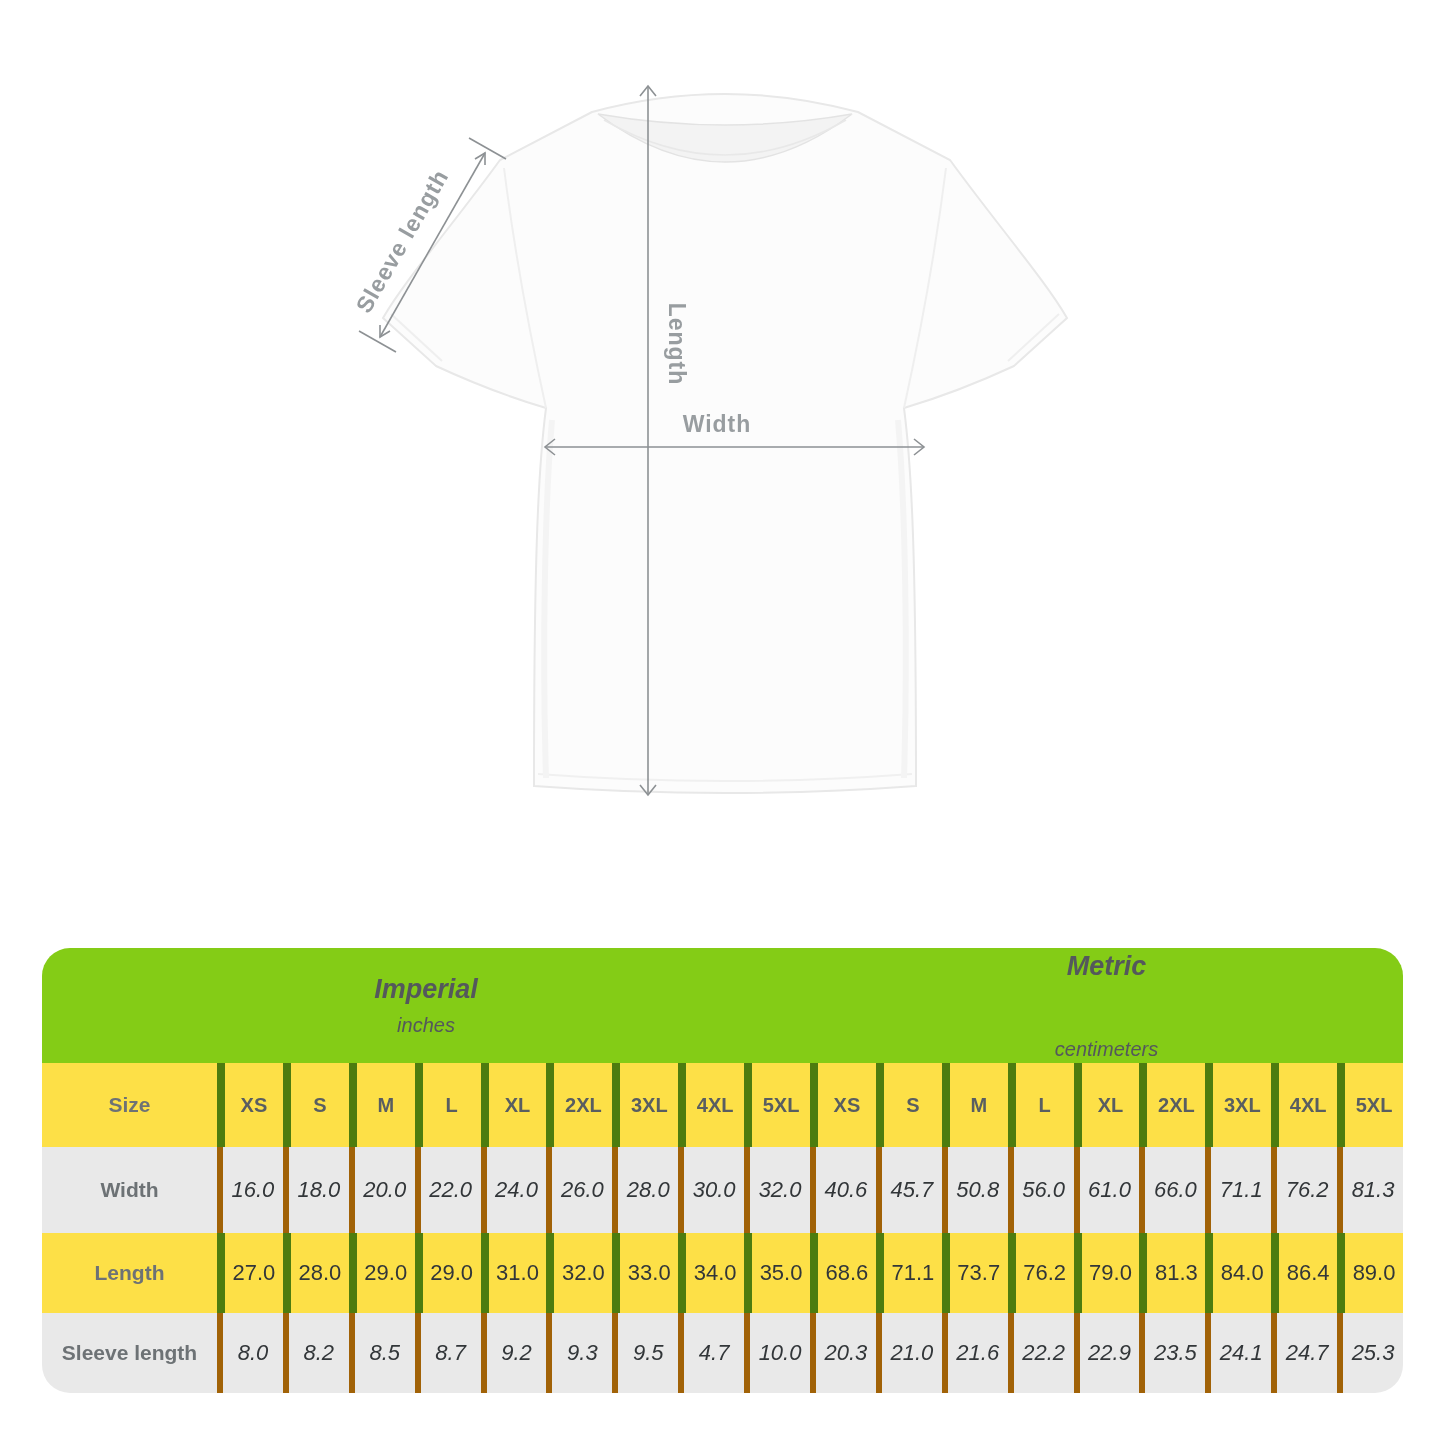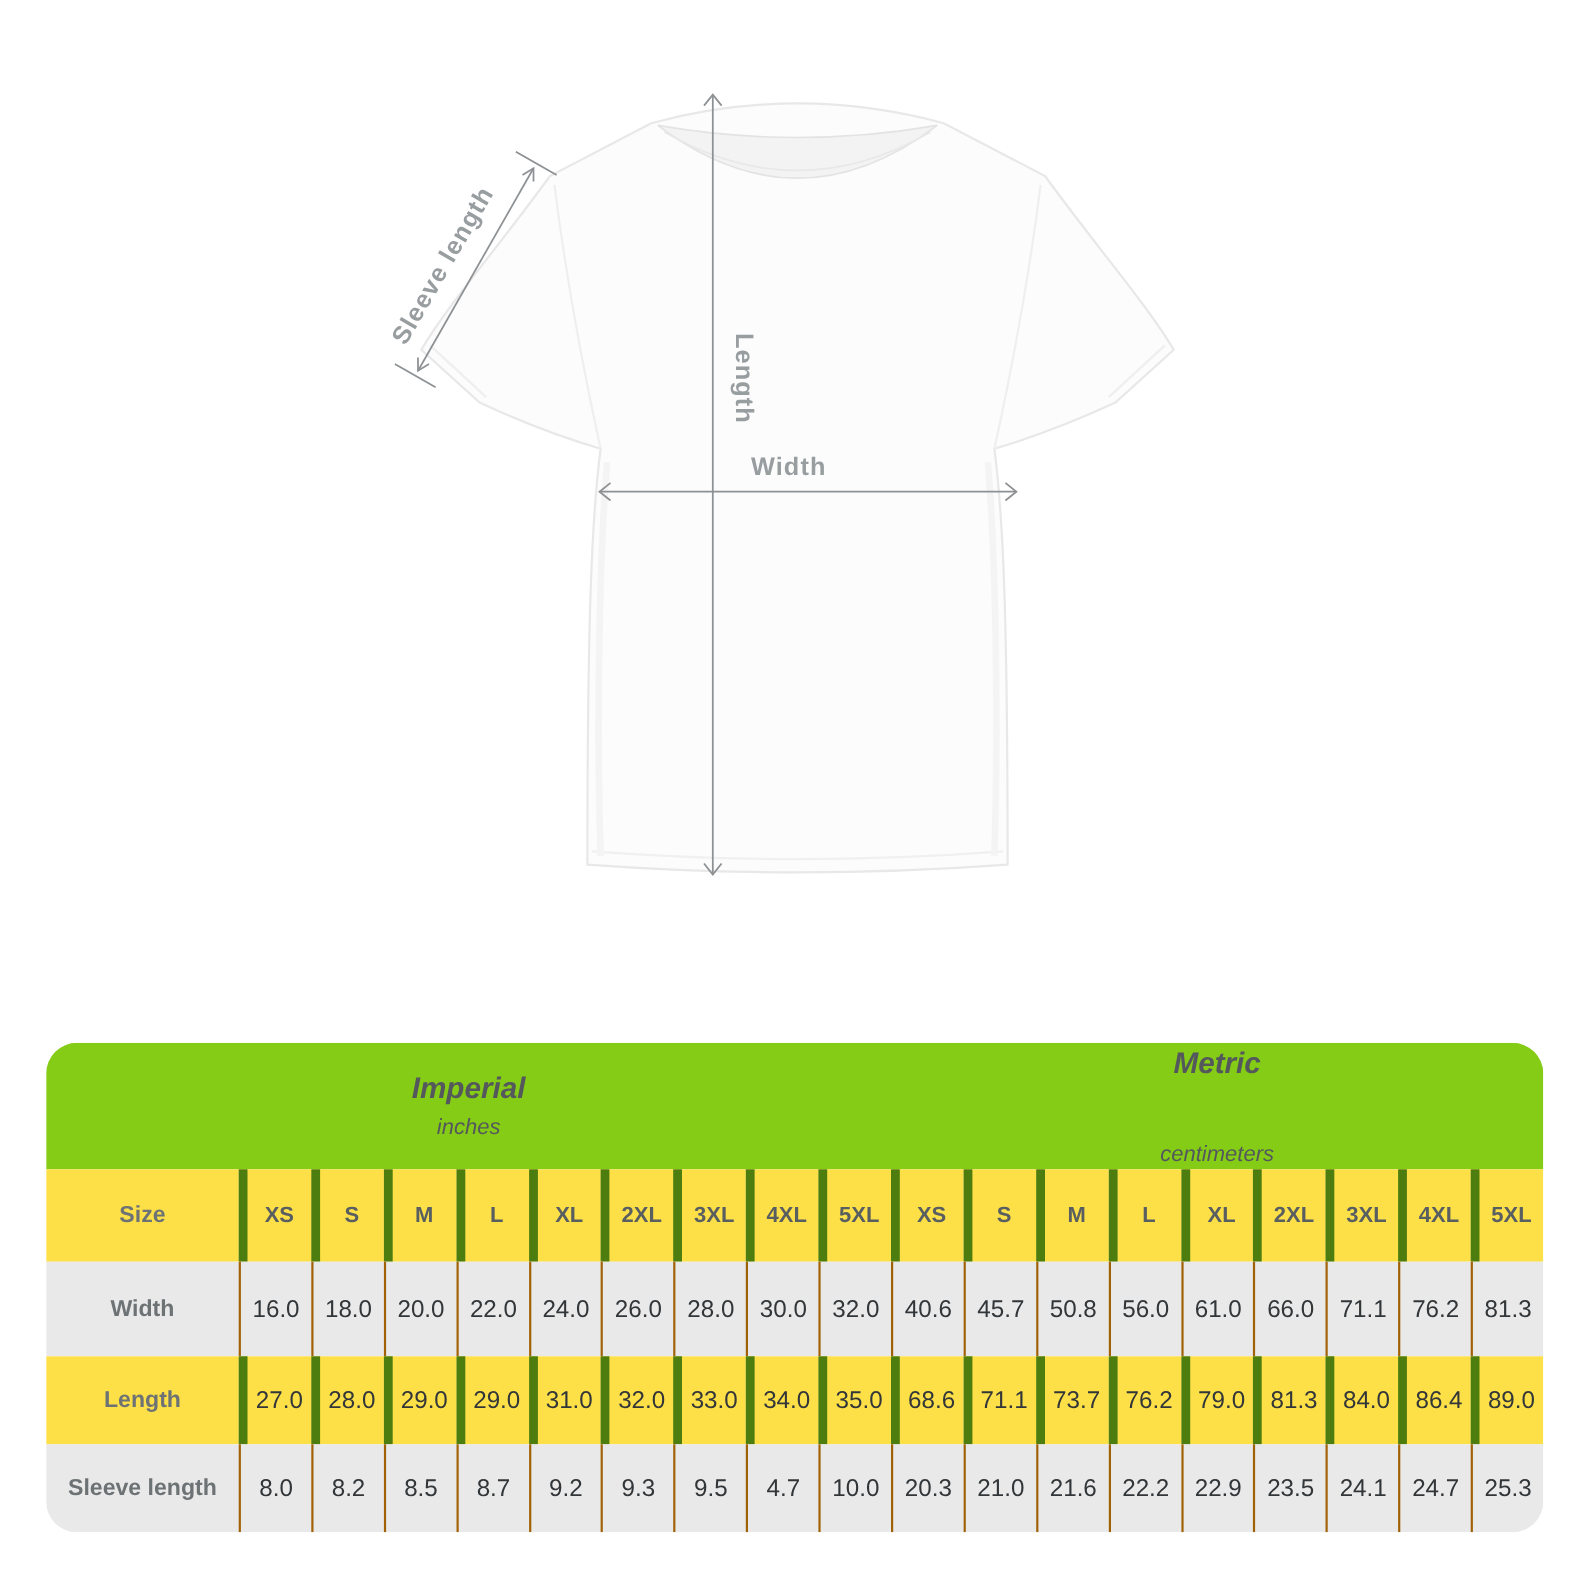--- a/index.html
+++ b/index.html
@@ -27,21 +27,21 @@
   .g-imp{grid-column:1/11;grid-row:1;}
   .g-met{grid-column:11/20;grid-row:1;gap:47px;}
   .gl{font-style:italic;font-weight:bold;font-size:27px;color:#54585c;}
   .gs{font-style:italic;font-size:20px;color:#54585c;margin-top:9px;}
   .lab,.c{display:flex;align-items:center;justify-content:center;}
   .lab{font-weight:bold;font-size:21px;color:#6d7275;}
   .c{font-size:22px;color:#323639;}
   .rw>.lab,.rw>.c{background:#fde047;}
   .rg>.lab,.rg>.c{background:#e9e9e9;}
   .rw>.c{border-left:8px solid #4d7c0f;}
-  .rg>.c{border-left:2px solid #a16207;}
+  .rg>.c{border-left:6px solid #a16207;font-style:italic;}
   .hdr>.c{font-weight:bold;font-size:20px;color:#595e61;}
 </style>
 </head>
 <body>
 
 <div class="page">
 
   <div class="shirt-wrap">
     <svg width="780" height="780" viewBox="320 50 780 780">
 

